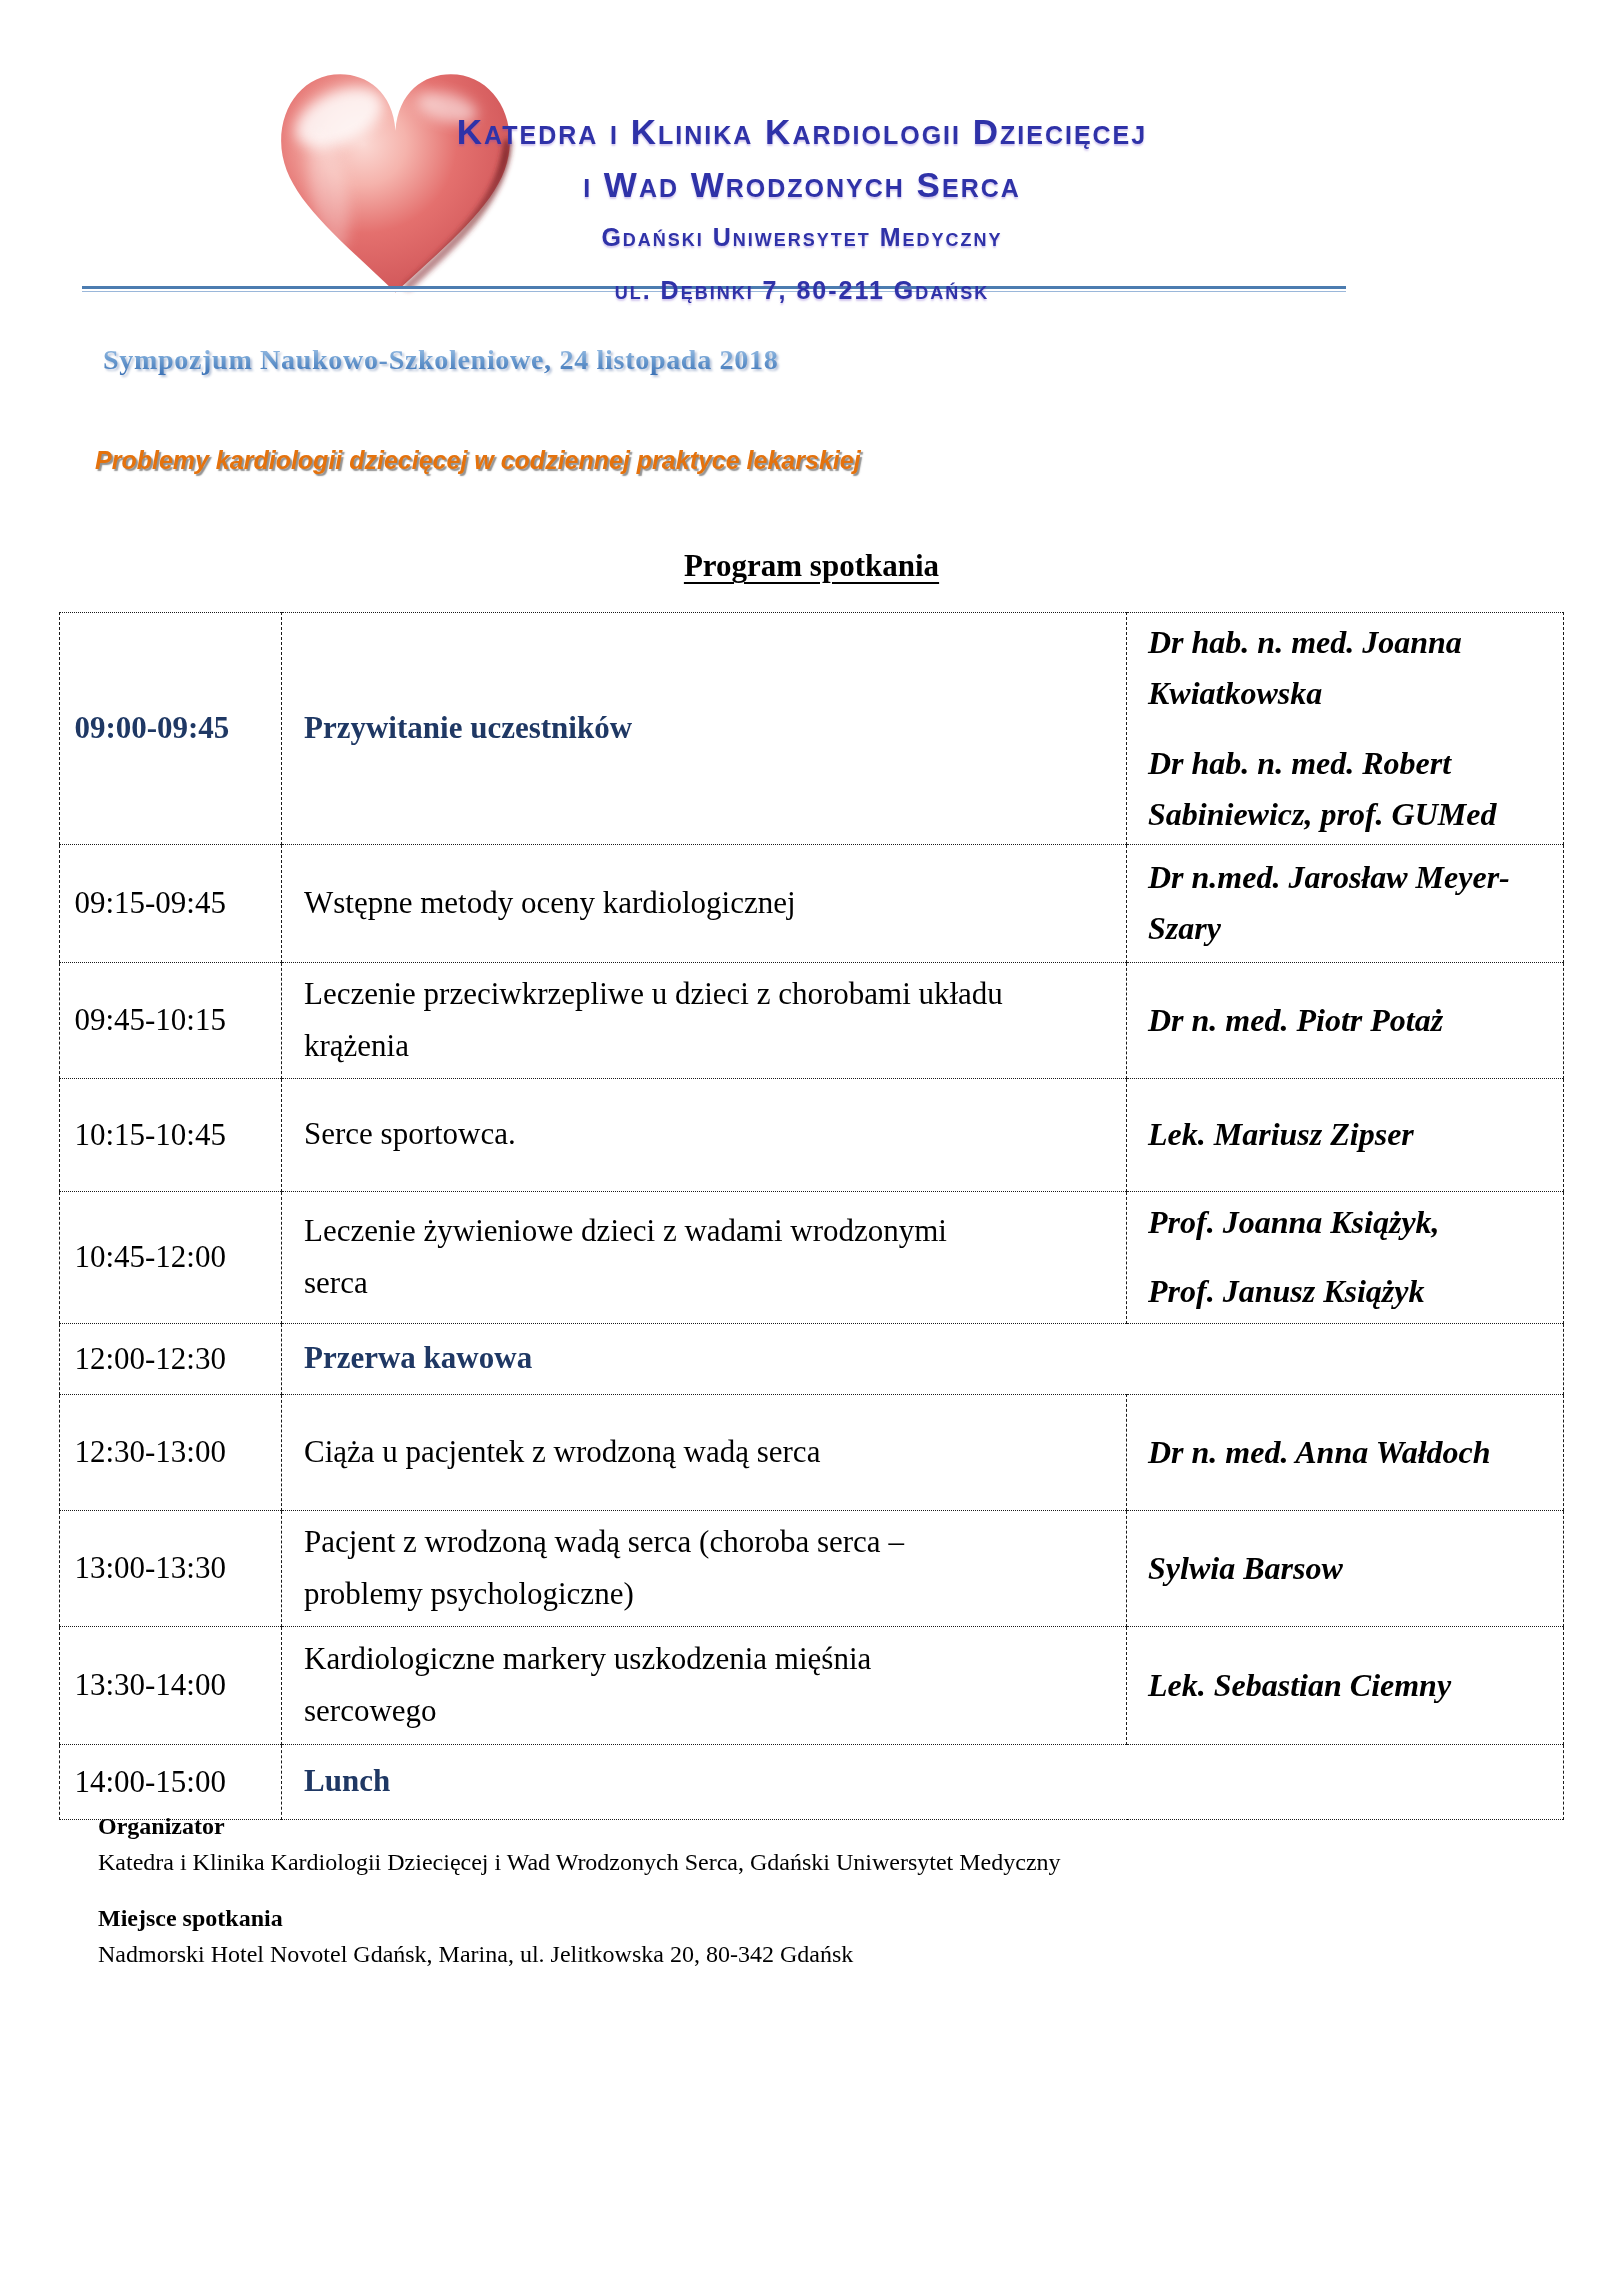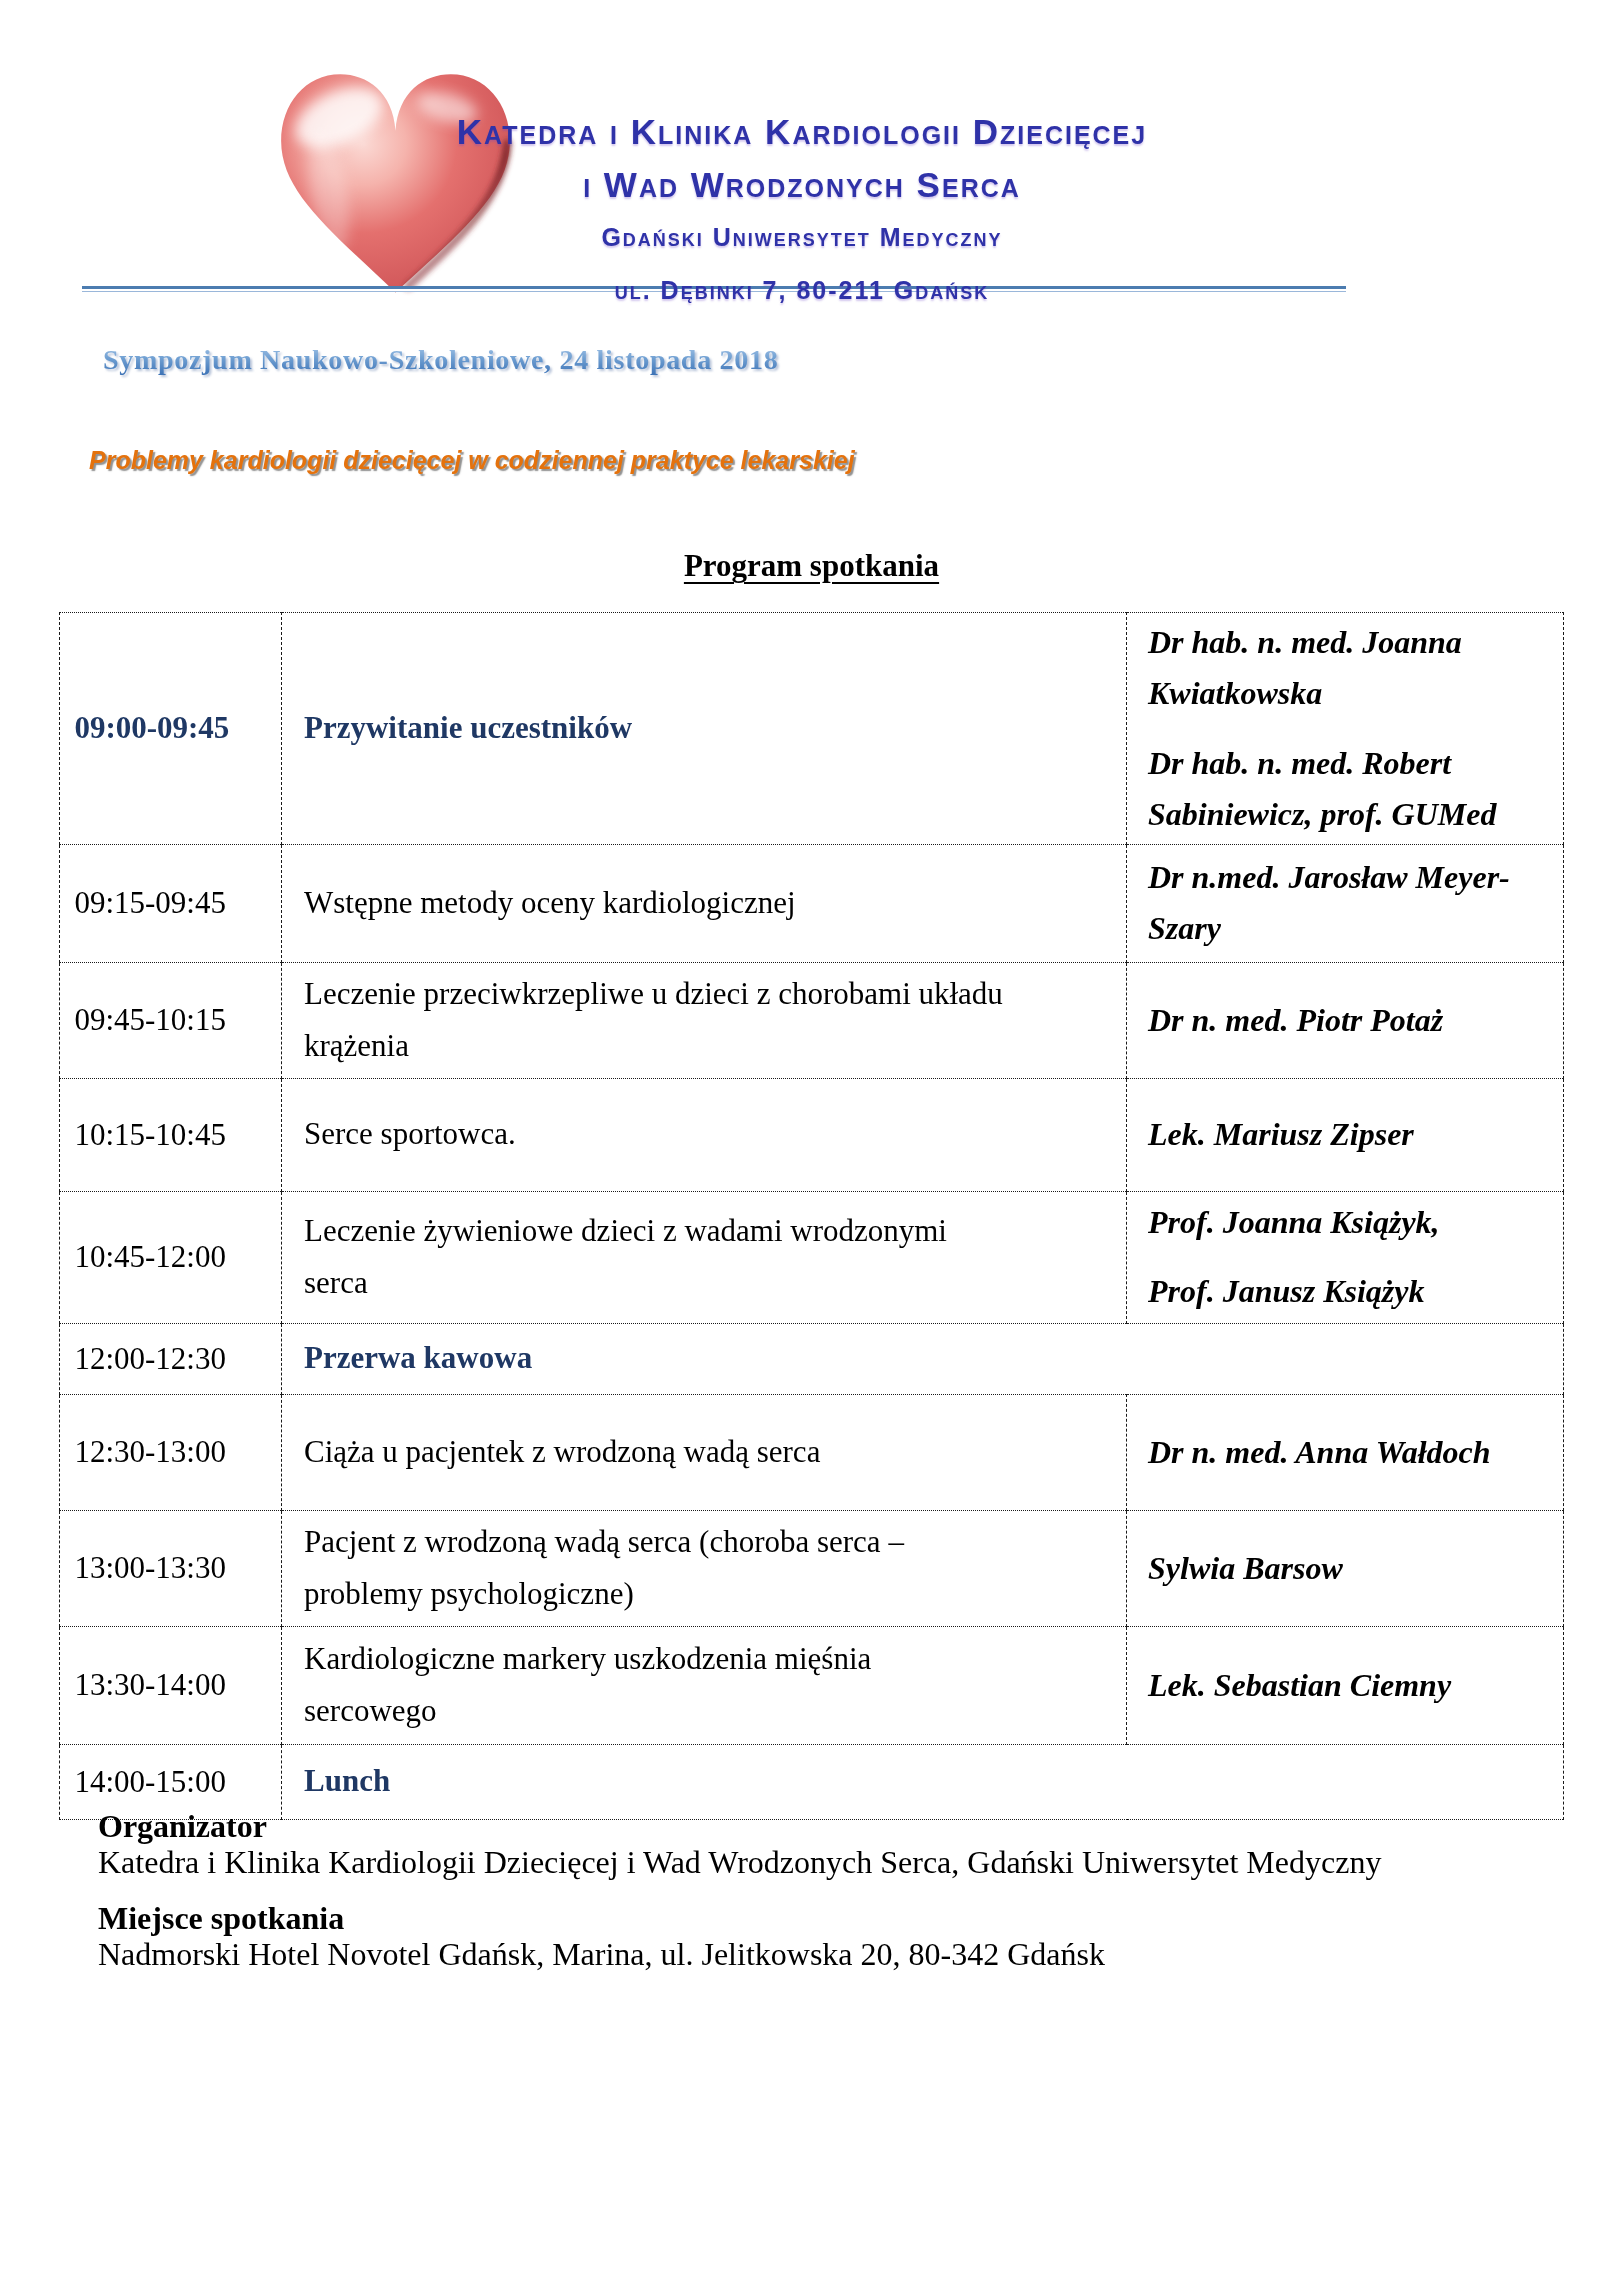--- a/index.html
+++ b/index.html
@@ -40,21 +40,21 @@
   .doc-title{
     position:absolute;left:95px;top:336px;margin:8px;
     font-size:28px;font-weight:bold;
     background:linear-gradient(to bottom,var(--title-gradient-top) 0%,#6f9fd2 45%,var(--title-gradient-bottom) 100%);
     -webkit-background-clip:text;background-clip:text;
     color:transparent;-webkit-text-fill-color:transparent;
     filter:drop-shadow(2px 2.6px 1.3px rgba(125,148,185,0.55));
     letter-spacing:0.7px;
   }
   .doc-subtitle{
-    position:absolute;left:89px;top:446px;margin:0;
+    position:absolute;left:95px;top:446px;margin:0;
     font-family:"Liberation Sans", sans-serif;
     font-size:25px;font-weight:bold;font-style:italic;
     color:var(--subtitle-orange);
     text-shadow:2px 2px 1.3px rgba(125,125,125,0.85);
   }
   .section-heading{
     position:absolute;left:0;top:548px;width:100%;margin:0;
     text-align:center;
     font-size:31px;font-weight:bold;color:#000;
   }
@@ -98,21 +98,21 @@
     padding:3.9px 9.2px 3.9px 21px;
     font-style:italic;font-size:32px;line-height:1.6;
     white-space:pre-line;
     font-weight:bold;
   }
   td.c-speaker p{margin:0;}
   td.c-speaker p + p{margin-top:18.3px;}
   .em{color:var(--navy);font-weight:bold;}
 
   
-  .doc-footer{position:absolute;left:98px;top:1811px;width:1440px;font-size:32px;}
+  .doc-footer{position:absolute;left:98px;top:1811px;width:1440px;font-size:24px;}
   .doc-footer p{margin:0;line-height:31px;}
   .doc-footer .flabel{font-weight:bold;margin-bottom:5.2px;}
   .doc-footer .fvalue{margin-bottom:25px;}
 </style>
 </head>
 <body>
 
 <div class="page">
 
   <div class="heart-logo">

